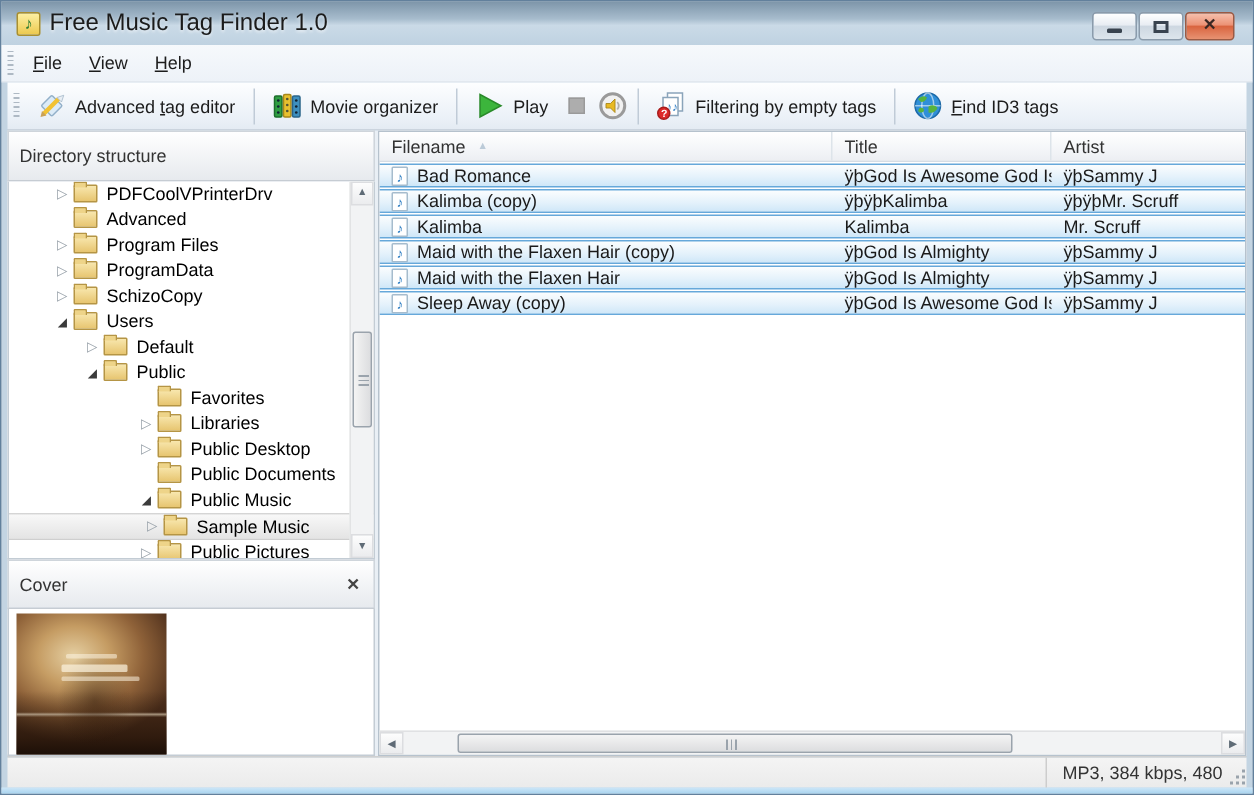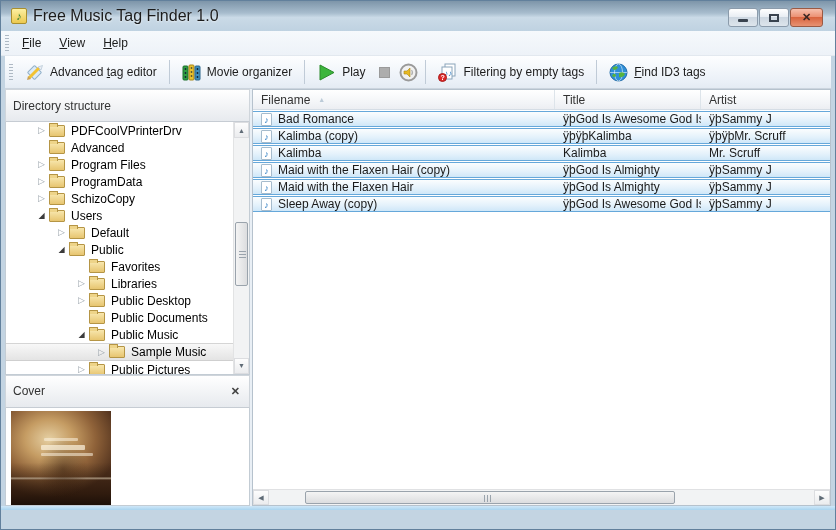--- a/index.html
+++ b/index.html
@@ -47,21 +47,21 @@
   .main { height:417px; display:flex; margin:0 4px; background:#e9eff5; gap:2px; }
   .left-panel { width:245px; display:flex; flex-direction:column; }
   .panel-header { height:36px; background:linear-gradient(#ffffff,#eef0f3 70%,#e7eaee);
     border:1px solid #cfd5db; border-bottom:1px solid #c6ccd3;
     font-size:12px; color:#333; display:flex; align-items:center; padding:0 7px; }
   .panel-header .spacer { flex:1; }
   .cover-close { font-size:11px; font-weight:bold; color:#444; padding:0 2px; }
   
   .tree { height:275px; background:#fff; border:1px solid #c3ccd4; border-top:none; position:relative; overflow:hidden; }
   .tree-item { height:17px; display:flex; align-items:center; font-size:12px; color:#000; padding-right:20px; }
-  .lvl1 { padding-left:28px; } .lvl2 { padding-left:48px; } .lvl3 { padding-left:68px; } .lvl4 { padding-left:88px; }
+  .lvl1 { padding-left:28px; } .lvl2 { padding-left:48px; } .lvl3 { padding-left:68px;margin-left:16px; } .lvl4 { padding-left:88px; }
   .expander { width:15px; flex:none; font-size:9px; color:#9aa3ab; text-align:center; line-height:17px; }
   .expander.expanded { color:#3b3b3b; font-size:8px; }
   .expander.none { visibility:hidden; }
   .folder-icon { width:16px; height:12px; flex:none; margin-right:6px; position:relative;
     background:linear-gradient(#f8e7ae,#e7c570); border:1px solid #b59545; border-radius:1px; }
   .folder-icon::before { content:""; position:absolute; top:-3px; left:-1px; width:7px; height:3px;
     background:#eed489; border:1px solid #b59545; border-bottom:none; border-radius:1px 1px 0 0; }
   .tree-label { white-space:nowrap; }
   .tree-item.selected { background:linear-gradient(#f8f8f8,#e4e4e4); border-top:1px solid #d5d5d5;
     border-bottom:1px solid #cfcfcf; height:18px; }
@@ -404,15 +404,22 @@
       </div>
 
       <div class="hscroll">
         <div class="scroll-arrow">◀</div>
         <div class="hthumb"></div>
         <div class="scroll-arrow right-arrow">▶</div>
       </div>
     </div>
   </div>
 
+  <div class="statusbar">
+    <div class="status-left"></div>
+    <div class="status-right">
+      <span>MP3, 384 kbps, 480</span>
+      <span class="resize-grip"></span>
+    </div>
+  </div>
 
   <div class="bottom-frame"></div>
 </div>
 
 </body></html>

